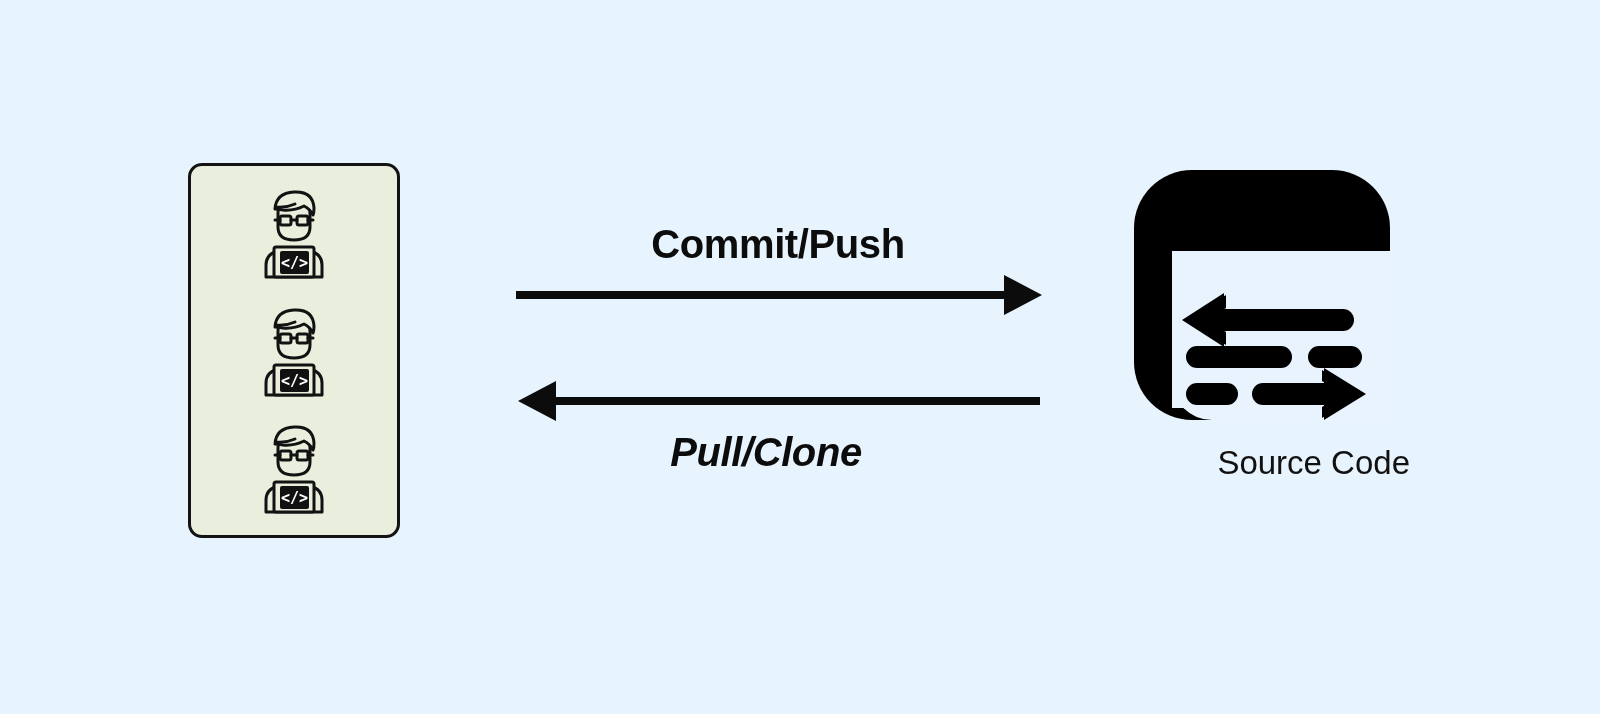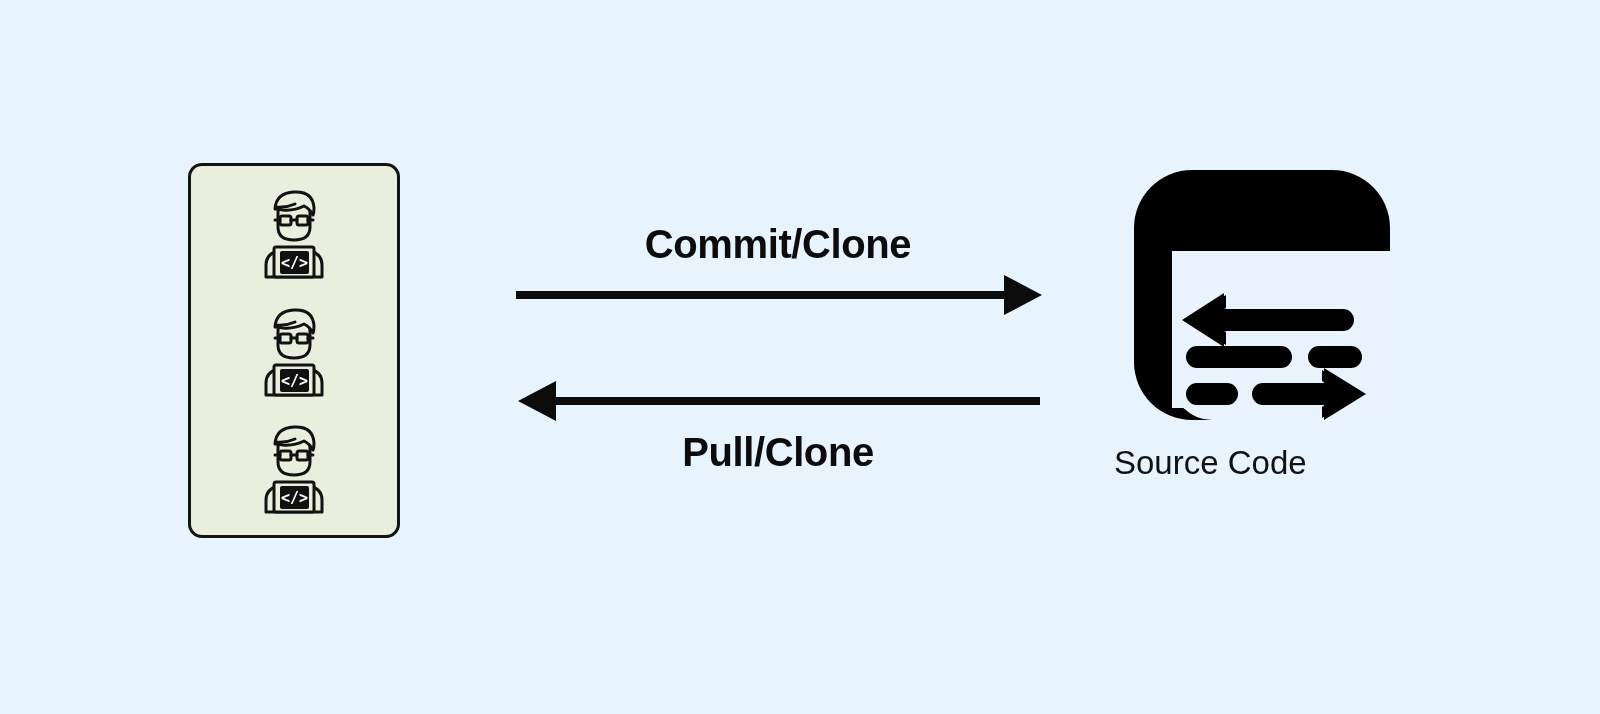--- a/index.html
+++ b/index.html
@@ -70,23 +70,24 @@
     white-space: nowrap;
     text-align: center;
     font-family: "Liberation Sans", sans-serif;
   }
   .arrow-label.commit-push {
     left: 516px;
     top: 222px;
     width: 524px;
   }
   .arrow-label.pull-clone {
-    left: 516px;
+    left: 504px;
     top: 430px;
     width: 524px;
+    font-style: italic;
   }
 
   
   .scm-block {
     position: absolute;
     left: 1134px;
     top: 170px;
     width: 256px;
     height: 352px;
   }
@@ -98,21 +99,21 @@
   .scm-icon svg {
     display: block;
     width: 256px;
     height: 250px;
   }
   .scm-label {
     position: absolute;
     left: -20px;
     top: 272px;
     width: 296px;
-    text-align: left;
+    text-align: right;
     font-size: 33px;
     line-height: 42px;
     color: #111111;
     font-family: "Liberation Sans", sans-serif;
   }
   .scm-label .line {
     display: block;
   }
 </style>
 </head>
@@ -198,21 +199,21 @@
       <line x1="516" y1="295" x2="1008" y2="295" stroke="#0c0c0c" stroke-width="8"></line>
       <polygon points="1004,275 1042,295 1004,315" fill="#0c0c0c"></polygon>
     </g>
 
     <g>
       <line x1="1040" y1="401" x2="552" y2="401" stroke="#0c0c0c" stroke-width="8"></line>
       <polygon points="556,381 518,401 556,421" fill="#0c0c0c"></polygon>
     </g>
   </svg>
 
-  <div class="arrow-label commit-push">Commit/Clone</div>
+  <div class="arrow-label commit-push">Commit/Push</div>
 
   <div class="arrow-label pull-clone">Pull/Clone</div>
 
   <div class="scm-block">
 
     <div class="scm-icon">
       <svg viewBox="0 0 256 250" xmlns="http://www.w3.org/2000/svg" aria-hidden="true">
 
         <rect x="0" y="0" width="256" height="250" rx="58" ry="58" fill="#000000"></rect>
 

